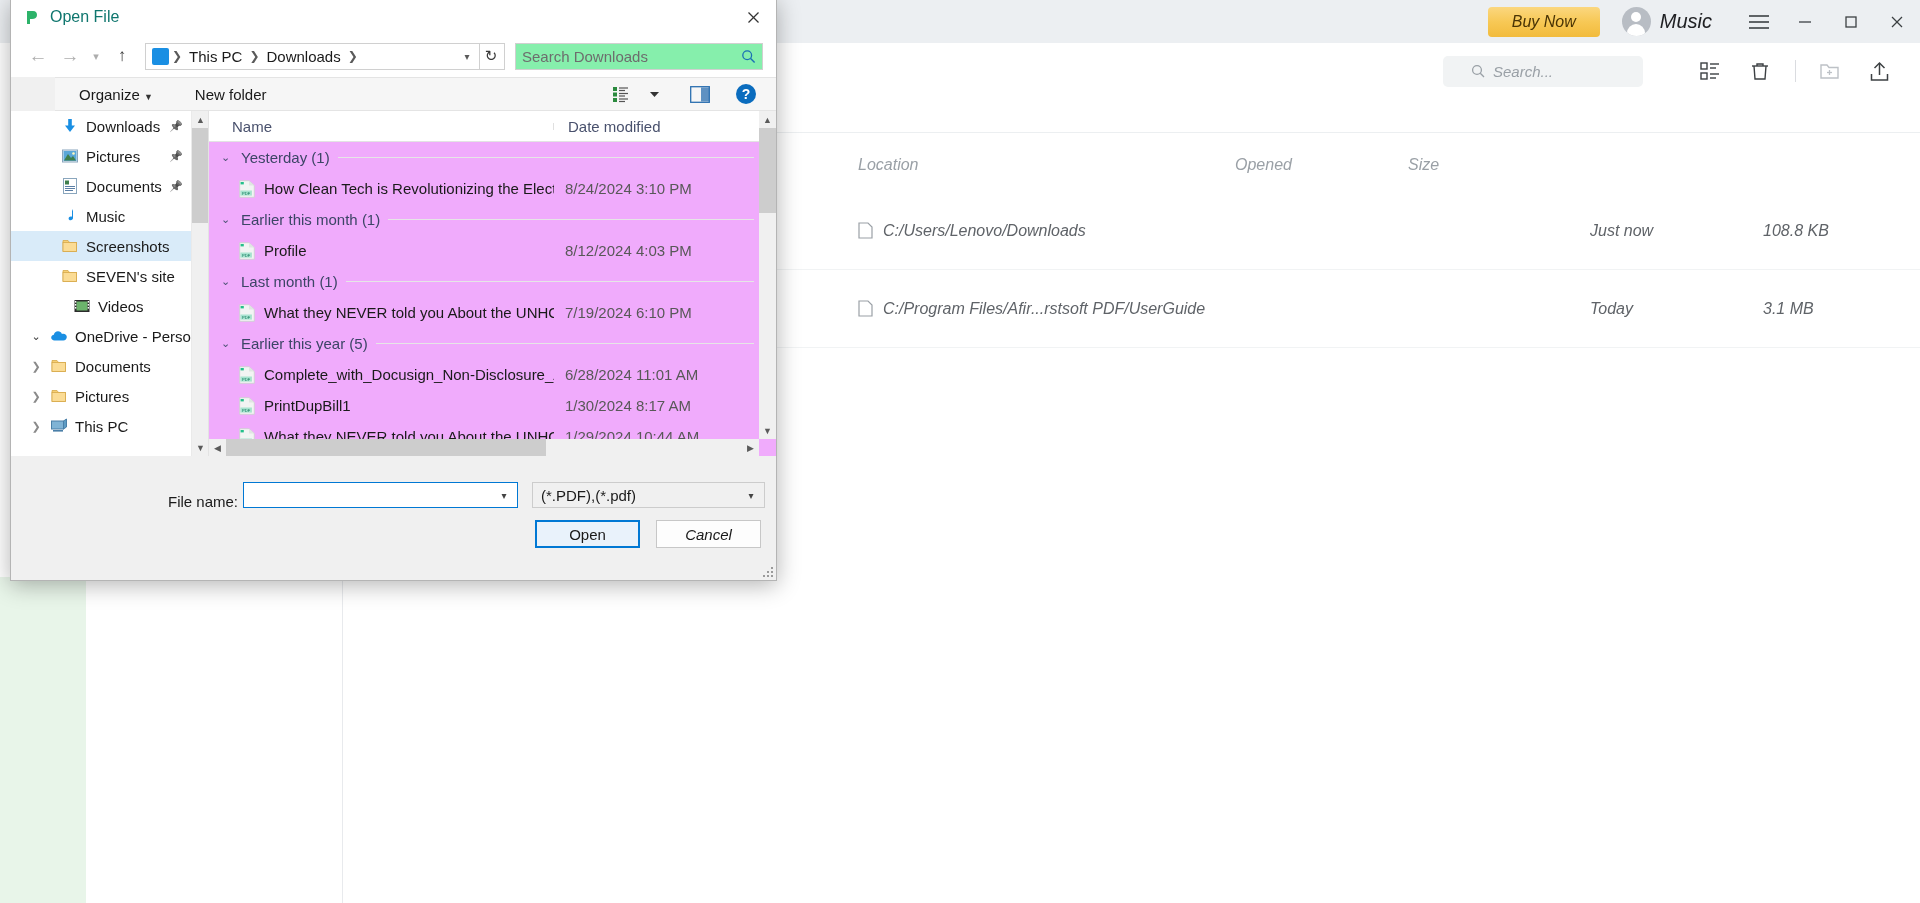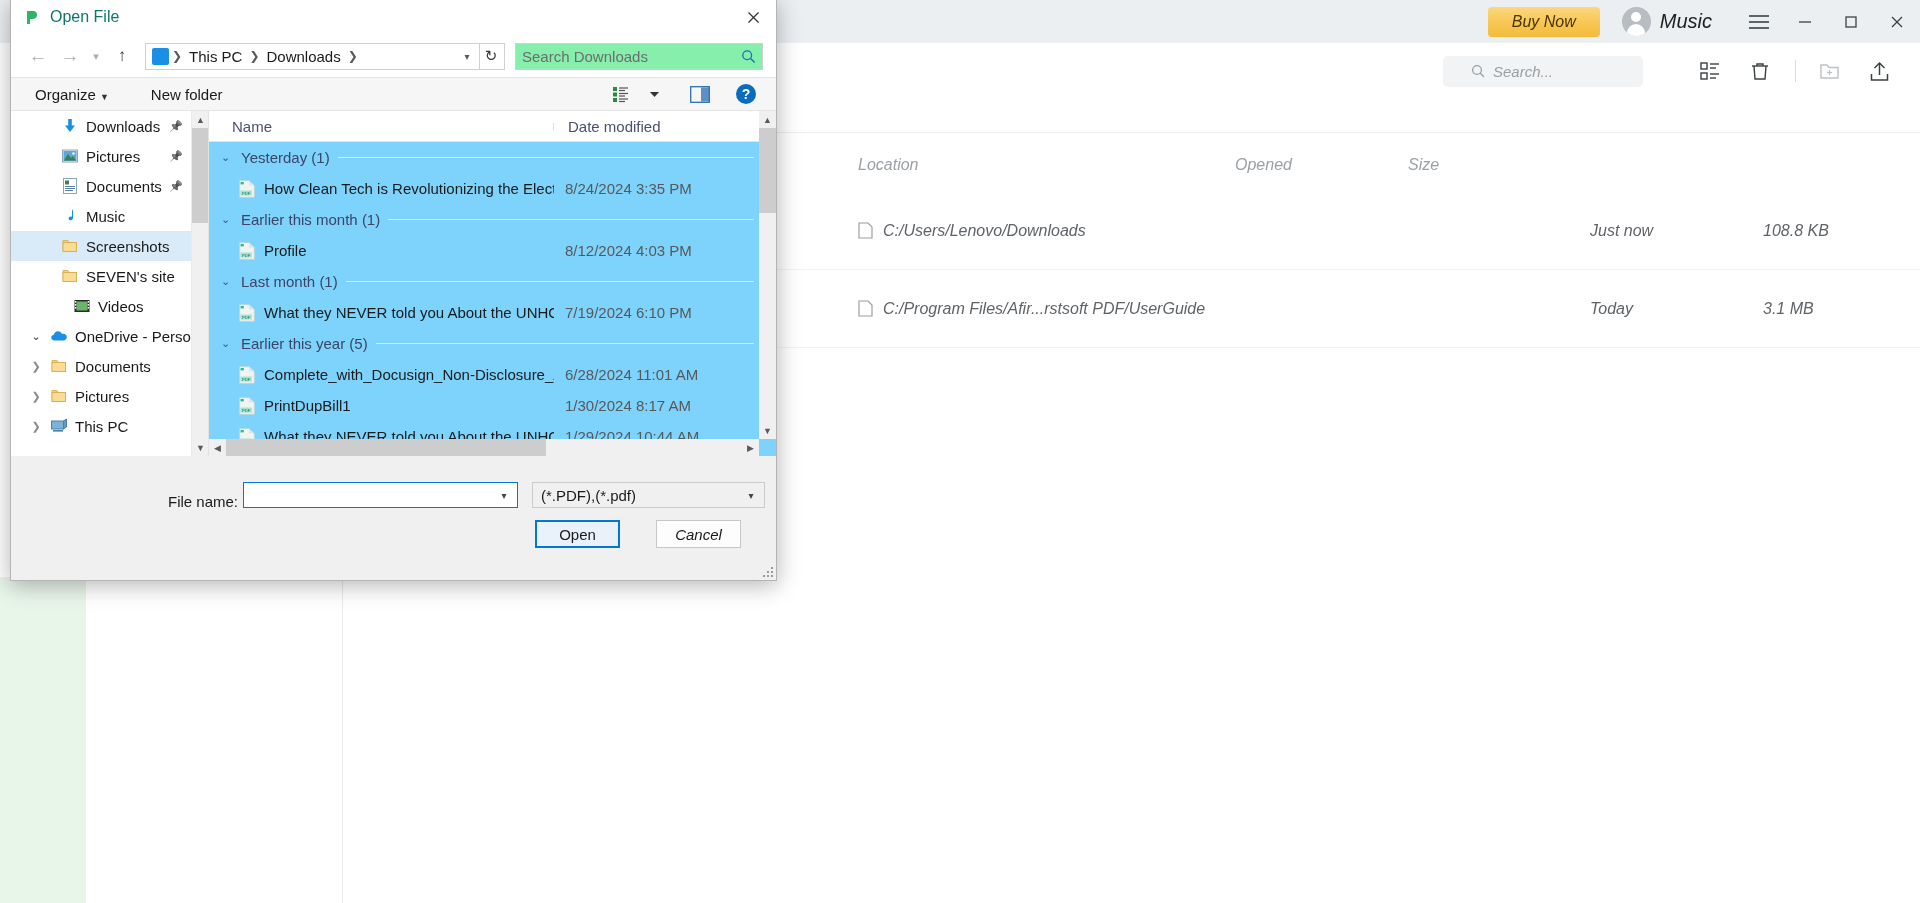--- a/index.html
+++ b/index.html
@@ -159,21 +159,21 @@
   }
   .dlg-search {
     width: 248px; height: 27px; border: 1px solid #d0d0d0; background: #86efac;
     display: flex; align-items: center; padding: 0 6px; margin-left: 8px;
   }
   .dlg-search-ph { font-size: 15px; color: #6d6d6d; flex: 1; }
 
   .dlg-cmdbar {
     height: 34px; background: #f6f6f6; border-top: 1px solid #e4e4e4;
     border-bottom: 1px solid #e4e4e4;
-    display: flex; align-items: center; padding: 12px 16px;
+    display: flex; align-items: center; padding: 12px 16px; margin-left: 44px;
   }
   .cmd-item { font-size: 15px; color: #1a1a1a; cursor: pointer; padding: 0 8px; }
   .cmd-caret { font-size: 9px; color: #333; margin-left: 4px; }
   .cmd-right { margin-left: auto; display: flex; align-items: center; gap: 4px; }
   .cmd-icon-btn {
     width: 28px; height: 26px; display: flex; align-items: center;
     justify-content: center; cursor: pointer;
   }
   .help-circle {
     width: 20px; height: 20px; border-radius: 50%;
@@ -212,21 +212,21 @@
   }
   .sb-arrow {
     width: 17px; height: 17px; display: flex; align-items: center;
     justify-content: center; font-size: 9px; color: #5a5a5a; cursor: pointer;
   }
   .sb-thumb-v {
     position: absolute; left: 0; width: 17px; background: #cdcdcd; cursor: pointer;
   }
 
   .list-pane {
-    flex: 1; position: relative; background: #7dd3fc;
+    flex: 1; position: relative; background: #f0abfc;
     border-left: 1px solid #e3e3e3; overflow: hidden;
   }
   .list-header {
     height: 31px; display: flex; align-items: center;
     border-bottom: 1px solid #e3e3e3; background: #fff;
   }
   .lh-name { width: 345px; padding-left: 23px; font-size: 15px; color: #49516d; position: relative;}
   .lh-name::after {
     content: ""; position: absolute; right: 0; top: 5px; bottom: 5px;
     width: 1px; background: #e0e0e0;
@@ -288,21 +288,21 @@
   }
   .fn-caret { color: #444; font-size: 10px; width: 18px; text-align: center; cursor: pointer;}
   .filter-select {
     position: absolute; left: 521px; top: 26px; width: 233px; height: 26px;
     border: 1px solid #cccccc; background: #f0f0f0;
     display: flex; align-items: center; padding: 0 4px 0 8px;
     font-size: 15px; color: #1a1a1a; cursor: pointer;
   }
   .filter-caret { margin-left: auto; font-size: 10px; color: #444; width: 18px; text-align: center;}
   .btn {
-    position: absolute; height: 28px; width: 85px;
+    position: absolute; height: 28px; width: 105px;
     display: flex; align-items: center; justify-content: center;
     font-size: 15px; cursor: pointer;
   }
   .btn-open {
     left: 524px; top: 64px; background: #e9f2fb;
     border: 2px solid #0078d4; color: #1a1a1a;
   }
   .btn-cancel {
     left: 645px; top: 64px; background: #fdfdfd;
     border: 1px solid #c7c7c7; color: #1a1a1a; font-style: italic;
@@ -665,21 +665,21 @@
             <div class="file-name-cell">
               <span class="pdf-icon"><svg width="16" height="18" viewBox="0 0 16 18">
                   <path d="M0.7 0.7 L10 0.7 L15.3 5.6 L15.3 17.3 L0.7 17.3 Z" fill="#f2f4f3" stroke="#c9d2ce" stroke-width="0.8"></path>
                   <polygon points="10,0.7 15.3,5.6 10,5.6" fill="#dfe6e2"></polygon>
                   <rect x="1.6" y="2" width="3.2" height="2.4" fill="#23c08a"></rect>
                   <rect x="1.4" y="10.5" width="11.5" height="5.1" fill="#a8e3d0"></rect>
                   <text x="7.1" y="14.6" font-size="4.1" fill="#127a5c" text-anchor="middle" font-family="Liberation Sans, sans-serif">PDF</text>
                 </svg></span>
               <span class="file-name-text">How Clean Tech is Revolutionizing the Electric V...</span>
             </div>
-            <div class="file-date-cell">8/24/2024 3:35 PM</div>
+            <div class="file-date-cell">8/24/2024 3:10 PM</div>
           </div>
           <div class="group-row">
             <span class="group-chev">⌄</span>
             <span class="group-label">Earlier this month (1)</span>
             <span class="group-line"></span>
           </div>
           <div class="file-row">
             <div class="file-name-cell">
               <span class="pdf-icon"><svg width="16" height="18" viewBox="0 0 16 18">
                   <path d="M0.7 0.7 L10 0.7 L15.3 5.6 L15.3 17.3 L0.7 17.3 Z" fill="#f2f4f3" stroke="#c9d2ce" stroke-width="0.8"></path>

